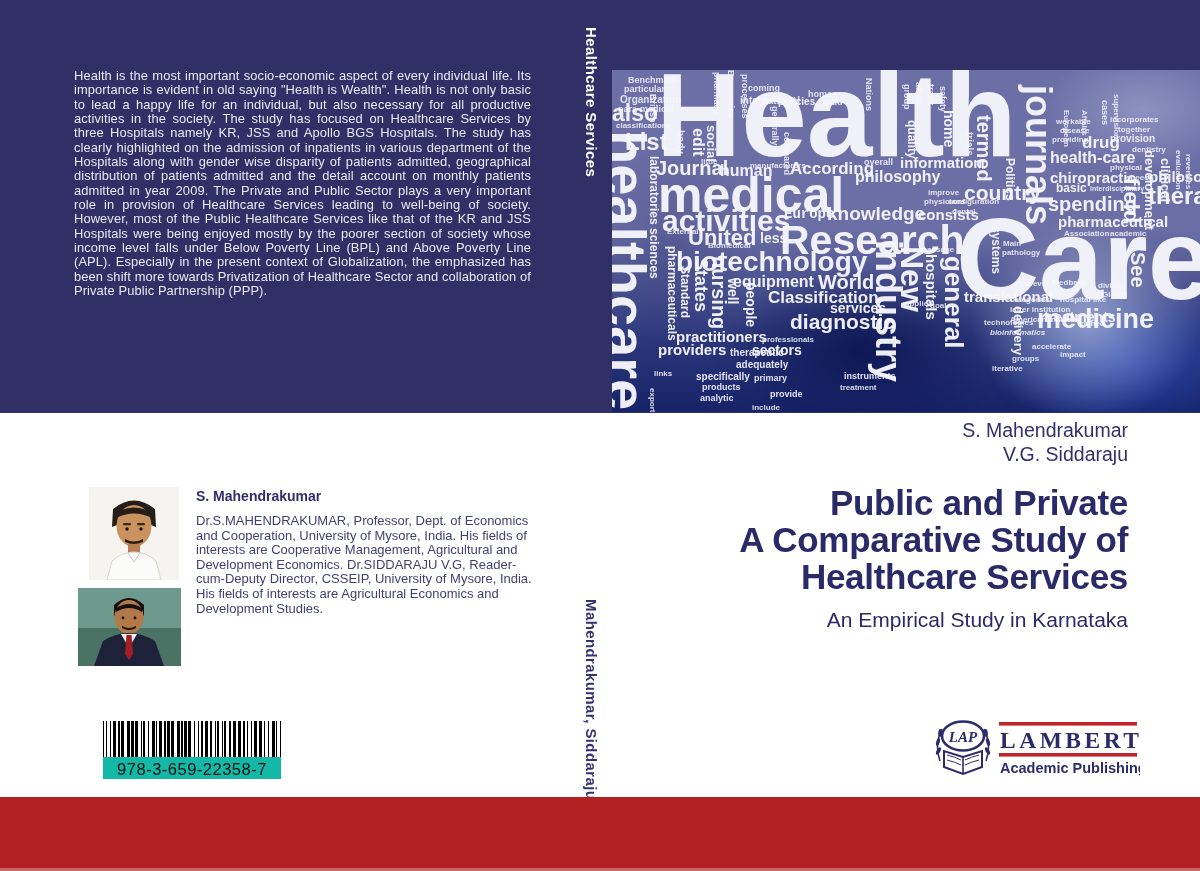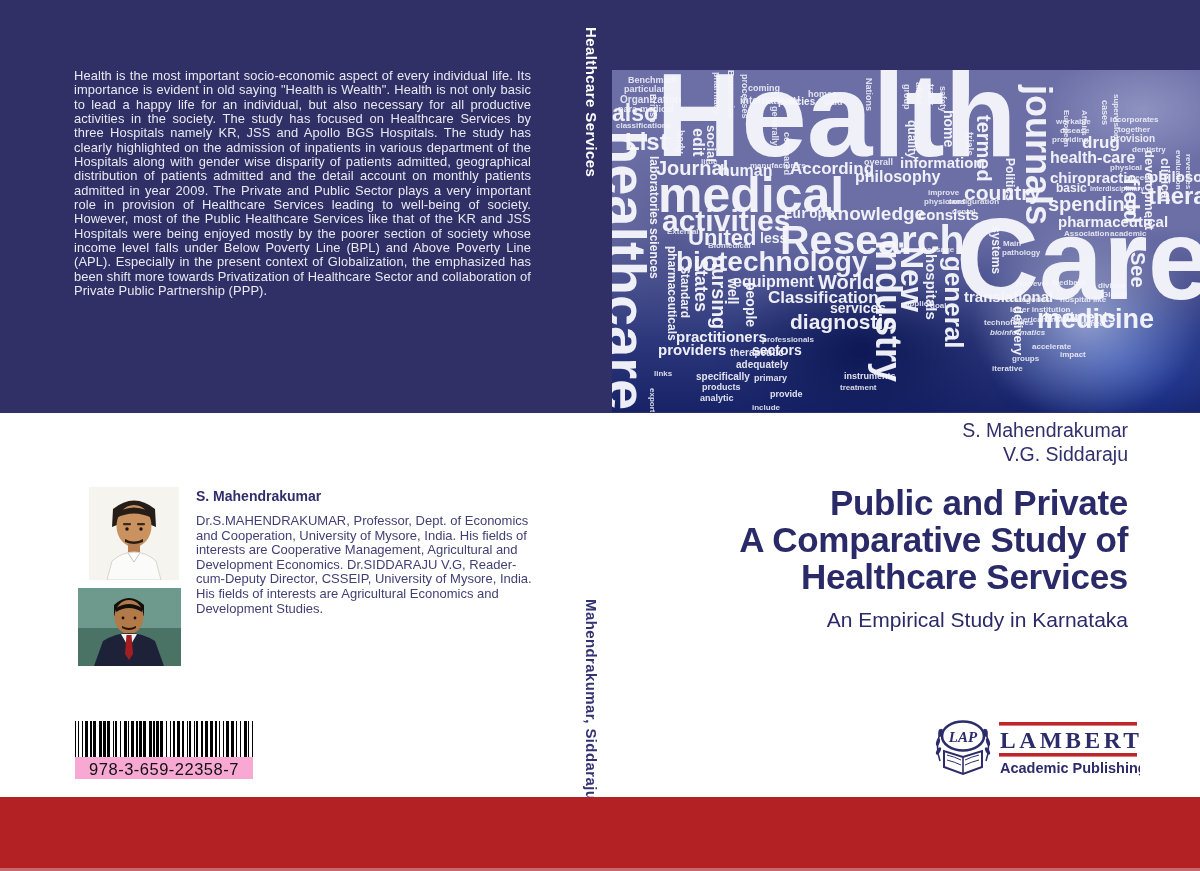--- a/index.html
+++ b/index.html
@@ -45,21 +45,21 @@
   .author-name { color:#31306c; font-size:19.5px; line-height:24px; font-weight:400; }
   #title { margin-top:18px; color:#2b2a68; font-weight:bold; font-size:35px; line-height:37px; letter-spacing:-0.3px; }
   #subtitle { margin-top:13px; color:#2b2a68; font-size:21px; font-weight:400; }
   
   #photo1 { position:absolute; left:89px; top:487px; width:90px; height:93px; }
   #photo2 { position:absolute; left:78px; top:588px; width:103px; height:78px; }
   #bio { position:absolute; left:196px; top:488px; width:340px; }
   #bio-heading { color:#2f2e6a; font-weight:bold; font-size:14px; }
   #bio-body { margin-top:10px; color:#413f74; font-size:13px; line-height:14.6px; }
   
-  #barcode { position:absolute; left:75px; top:721px; width:178px; height:58px; background:#f9a8d4; }
+  #barcode { position:absolute; left:103px; top:721px; width:178px; height:58px; background:#14b8a6; }
   #barcode-bars { display:flex; flex-direction:row; width:178px; height:36px; overflow:hidden; }
   #barcode-bars .bar { background:#000; height:100%; flex-shrink:0; }
   #barcode-bars .gap { background:#fff; height:100%; flex-shrink:0; }
   #isbn { margin-top:3px; text-align:center; color:#111; font-size:16.5px; letter-spacing:0.5px; }
   
   #publisher-logo { position:absolute; left:933px; top:717px; width:207px; height:68px; }
   
   #red-band { position:absolute; left:0; top:797px; width:1200px; height:74px; background:#b42125; border-bottom:3px solid #c9686c; }
 </style>
 </head>

